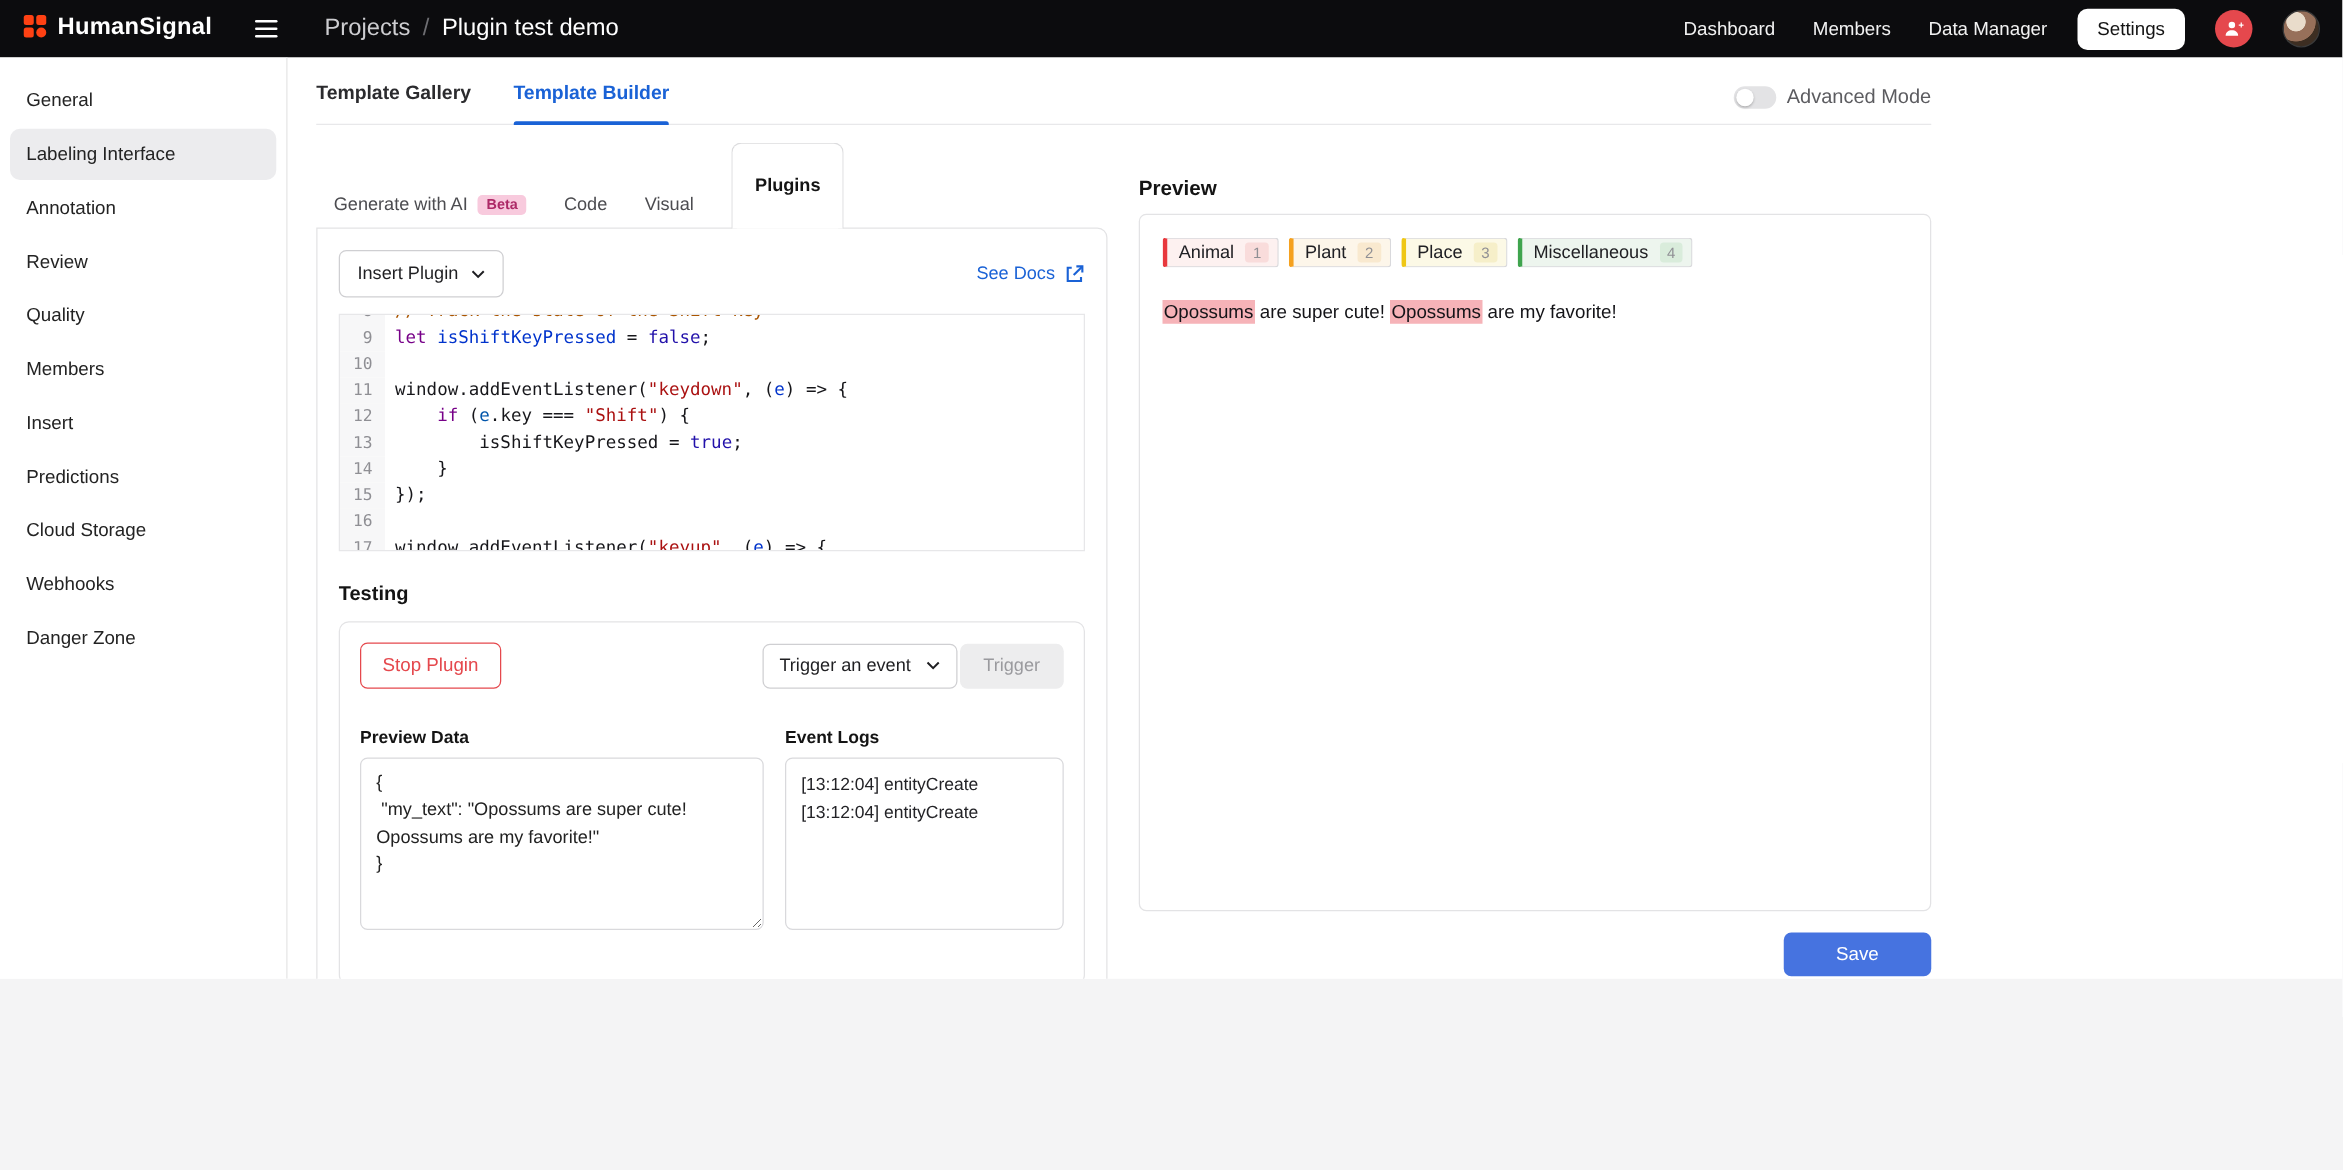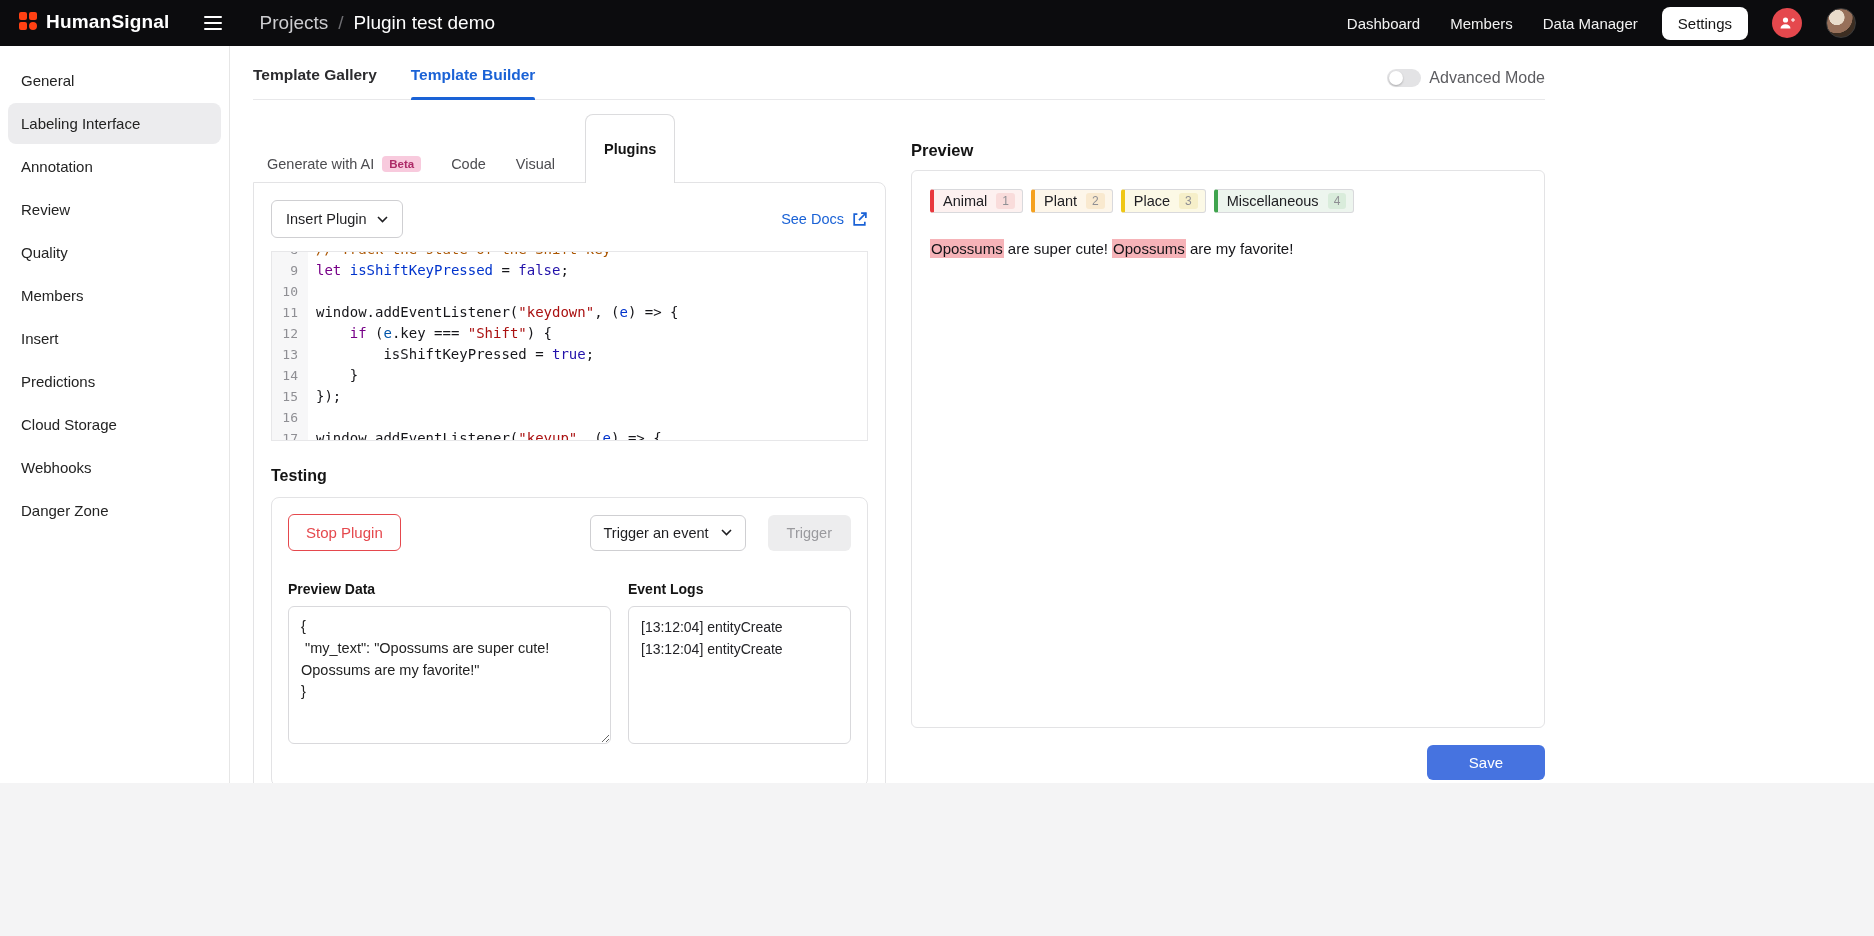--- a/index.html
+++ b/index.html
@@ -70,21 +70,21 @@
   .tk-def{color:#0033cc}
   .tk-var2{color:#0055aa}
   .tk-atom{color:#2211aa}
   .tk-str{color:#aa1111}
   .tk-pl{color:#16161a}
 
   .testing-title{font-size:16px;font-weight:700;margin-top:26px;color:#141414}
   .testing-card{border:1px solid #e3e3e5;border-radius:8px;padding:16px 16px 38px;margin-top:12px}
   .controls-row{display:flex;justify-content:space-between;align-items:center}
   .stop-btn{color:var(--danger,#e5484d);border:1px solid var(--danger,#e5484d);background:#fff;border-radius:6px;padding:9px 17px;font-size:15px;font-weight:500;cursor:pointer}
-  .right-controls{display:flex;gap:22px;align-items:center}
+  .right-controls{display:flex;gap:2px;align-items:center}
   .trigger-select{display:inline-flex;align-items:center;gap:12px;border:1px solid #cfcfd2;border-radius:6px;background:#fff;padding:9px 13px;font-size:14.5px;color:#1f1f22;cursor:pointer}
   .trigger-btn{background:#ededee;color:#9a9a9e;border:none;border-radius:6px;padding:10px 19px;font-size:14.5px;font-weight:500;cursor:default}
 
   .io-row{display:flex;gap:17px;margin-top:30px}
   .io-col-left{width:323px;flex:none}
   .io-col-right{flex:1;min-width:0}
   .io-label{font-size:14px;font-weight:700;color:#141414;margin-bottom:9px}
   .preview-data{width:100%;height:138px;border:1px solid #d9d9dc;border-radius:6px;padding:9px 12px;font-family:"Liberation Sans",sans-serif;font-size:14.5px;line-height:1.5;color:#222;resize:both}
   .event-logs{height:138px;border:1px solid #d9d9dc;border-radius:6px;padding:9px 12px;font-size:14px;line-height:1.6;color:#232327;overflow:auto;background:#fff}
 

